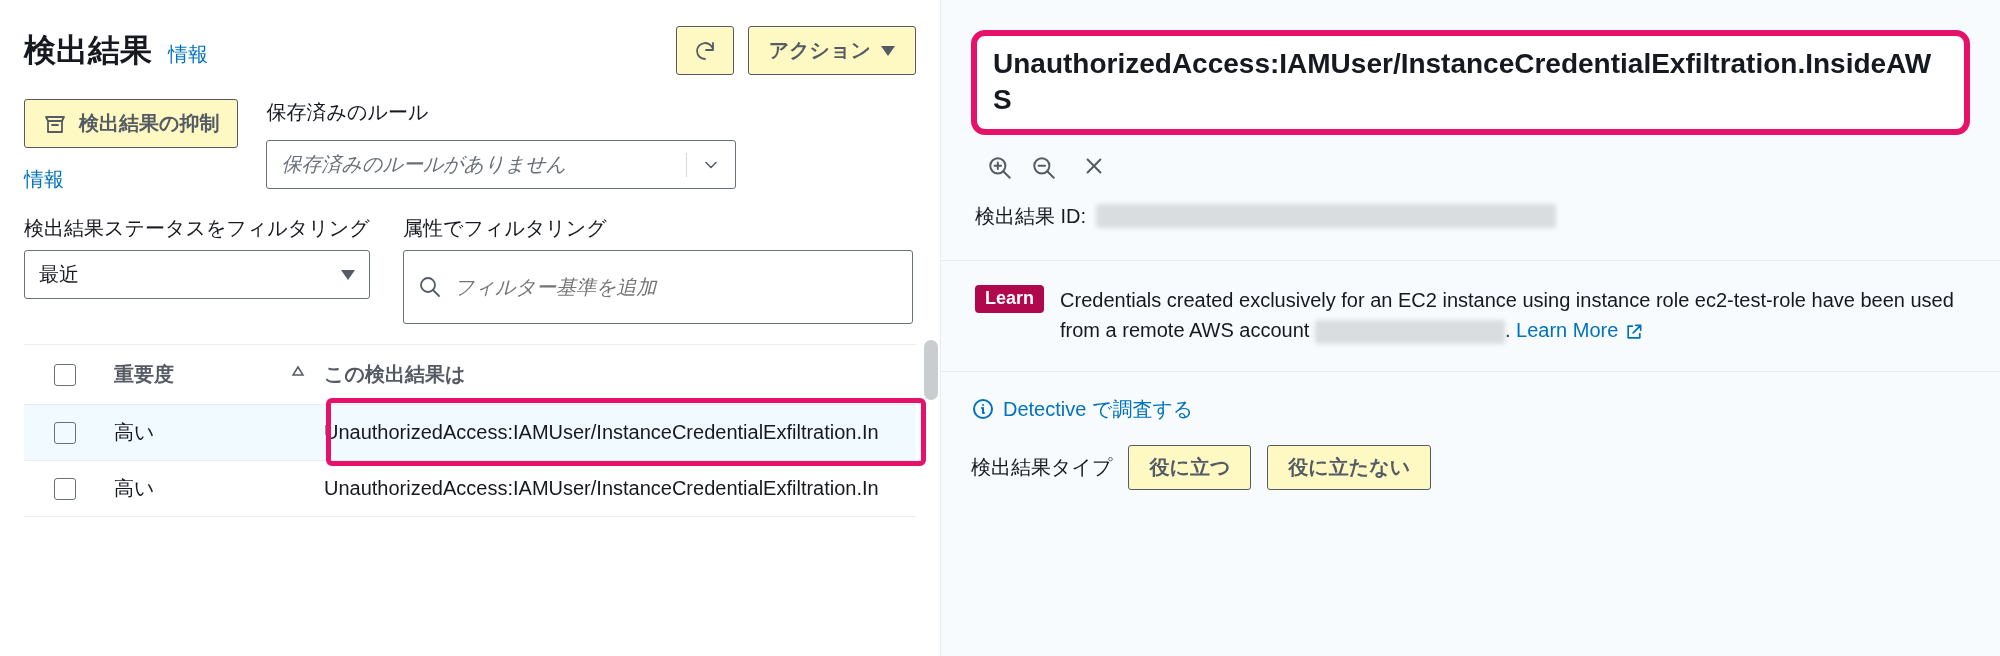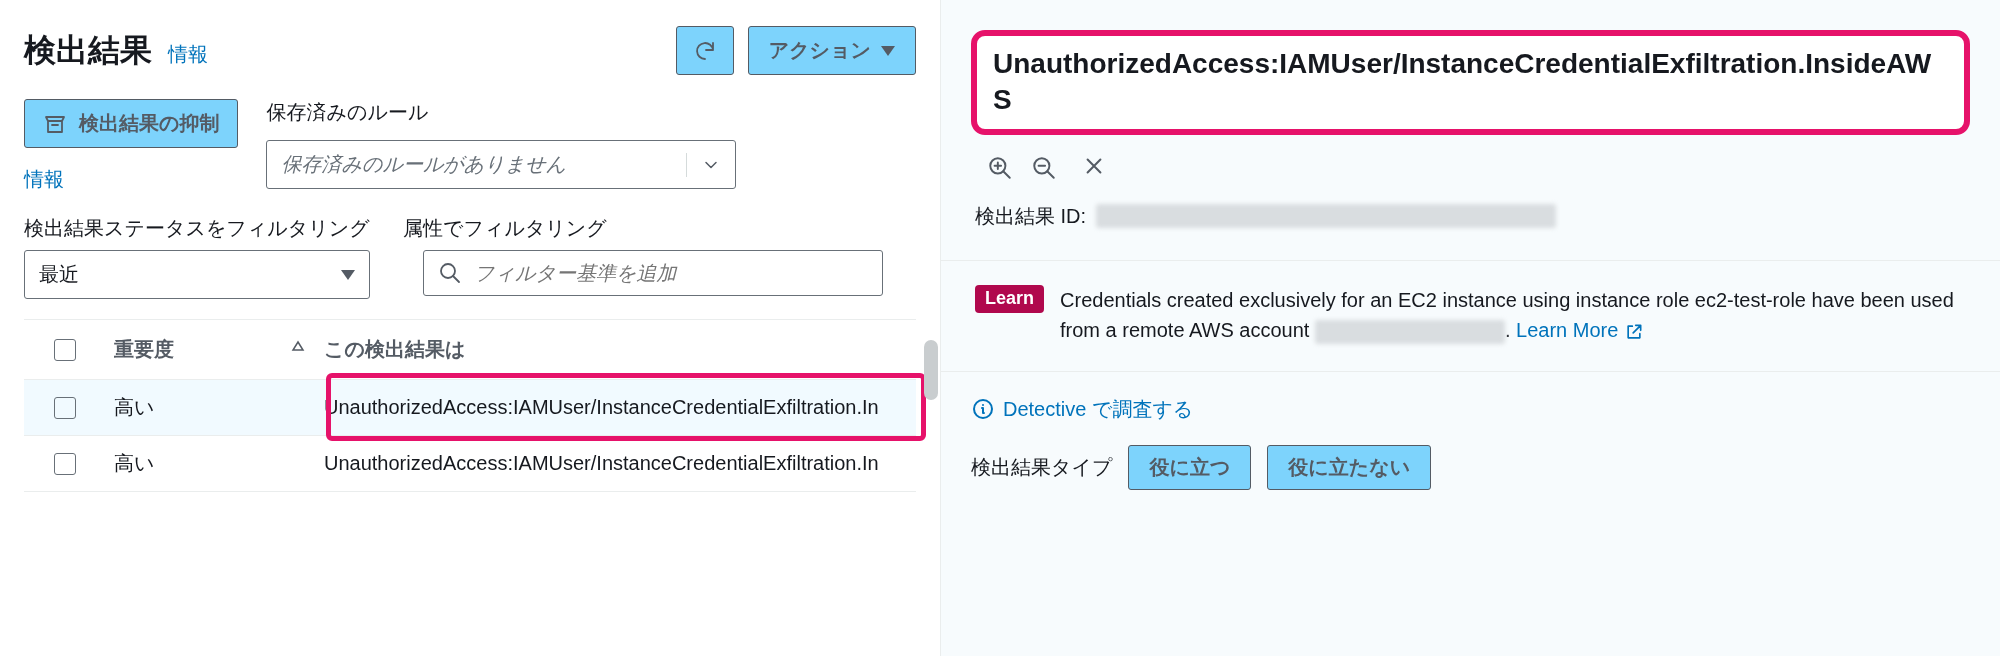--- a/index.html
+++ b/index.html
@@ -46,21 +46,21 @@
     .info-link {
       color: #0073bb;
       font-size: 20px;
       cursor: pointer;
     }
     .header-actions {
       display: flex;
       gap: 14px;
     }
     .btn {
-      background: #7dd3fc;
+      background: #fef9c3;
       border: 1.5px solid #545b64;
       border-radius: 3px;
       padding: 10px 20px;
       font-size: 20px;
       font-weight: 600;
       color: #545b64;
       cursor: pointer;
       display: inline-flex;
       align-items: center;
       gap: 10px;
@@ -139,29 +139,28 @@
       border: 1.5px solid #687078;
       border-radius: 3px;
       padding: 10px 14px;
       font-size: 20px;
       display: flex;
       align-items: center;
       justify-content: space-between;
       cursor: pointer;
     }
     .attr-filter {
-      width: 460px;
+      width: 510px;
       border: 1.5px solid #687078;
       border-radius: 3px;
-      padding: 10px 14px;
+      padding: 24px 14px;
       font-size: 20px;
       display: flex;
       align-items: center;
       gap: 12px;
-      margin-left: 20px;
     }
     .attr-filter input {
       border: none;
       outline: none;
       font-size: 20px;
       font-style: italic;
       color: #687078;
       flex: 1;
       background: transparent;
     }

